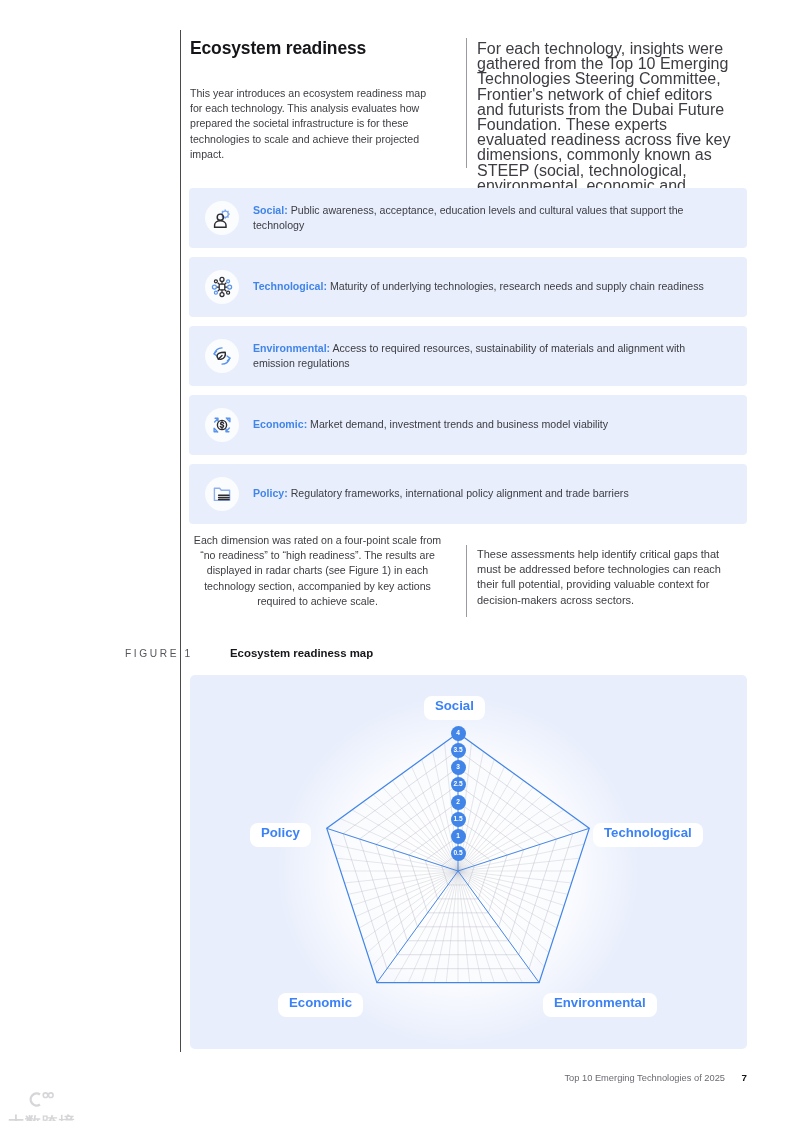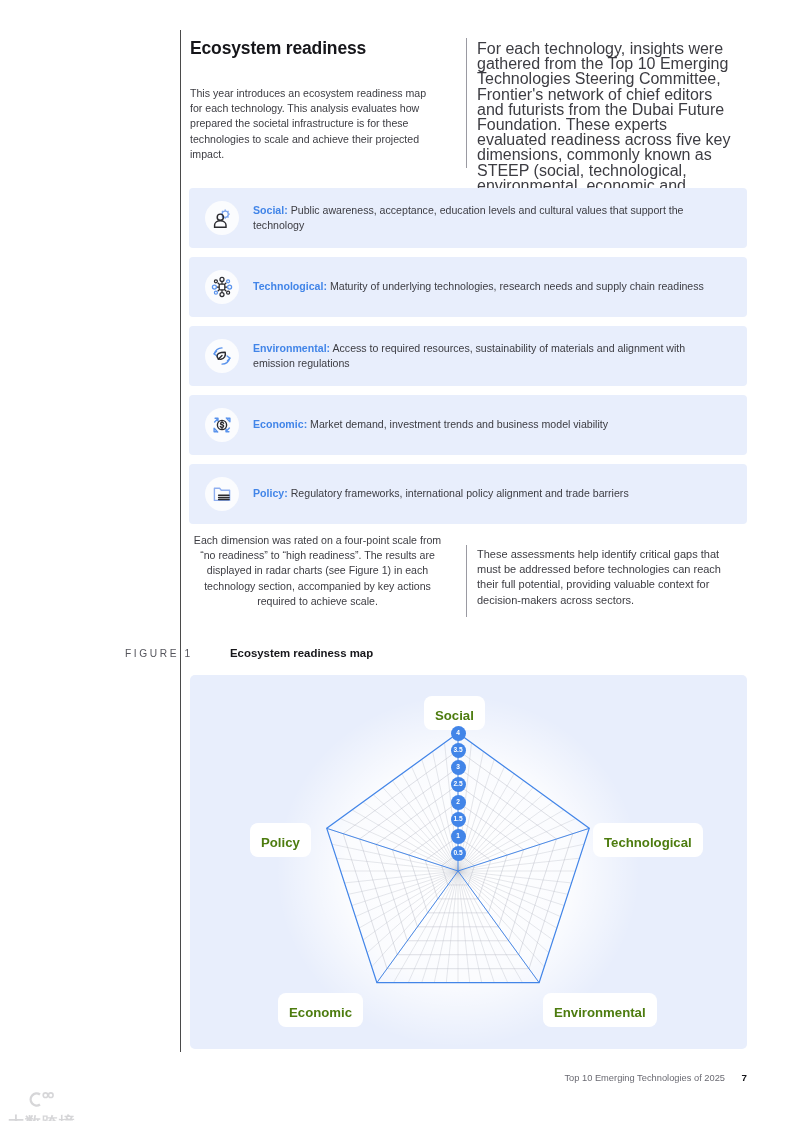--- a/index.html
+++ b/index.html
@@ -147,24 +147,24 @@
     background: #e8eefc;
     border-radius: 5px;
     overflow: hidden;
   }
   .chart-svg { position: absolute; left: 0; top: 0; }
 
   .axis-chip {
     position: absolute;
     background: #ffffff;
     border-radius: 8px;
-    color: #4d7c0f;
+    color: #3b82f6;
     font-size: 13.2px;
     font-weight: bold;
-    padding: 12px 11px 6px 11px;
+    padding: 2px 11px 6px 11px;
     white-space: nowrap;
     line-height: 16px;
   }
   .chip-social      { left: 234px; top: 21px; }
   .chip-tech        { left: 403px; top: 148px; }
   .chip-env         { left: 353px; top: 318px; }
   .chip-econ        { left: 88px;  top: 318px; }
   .chip-policy      { left: 60px;  top: 148px; }
 
   .tick {

